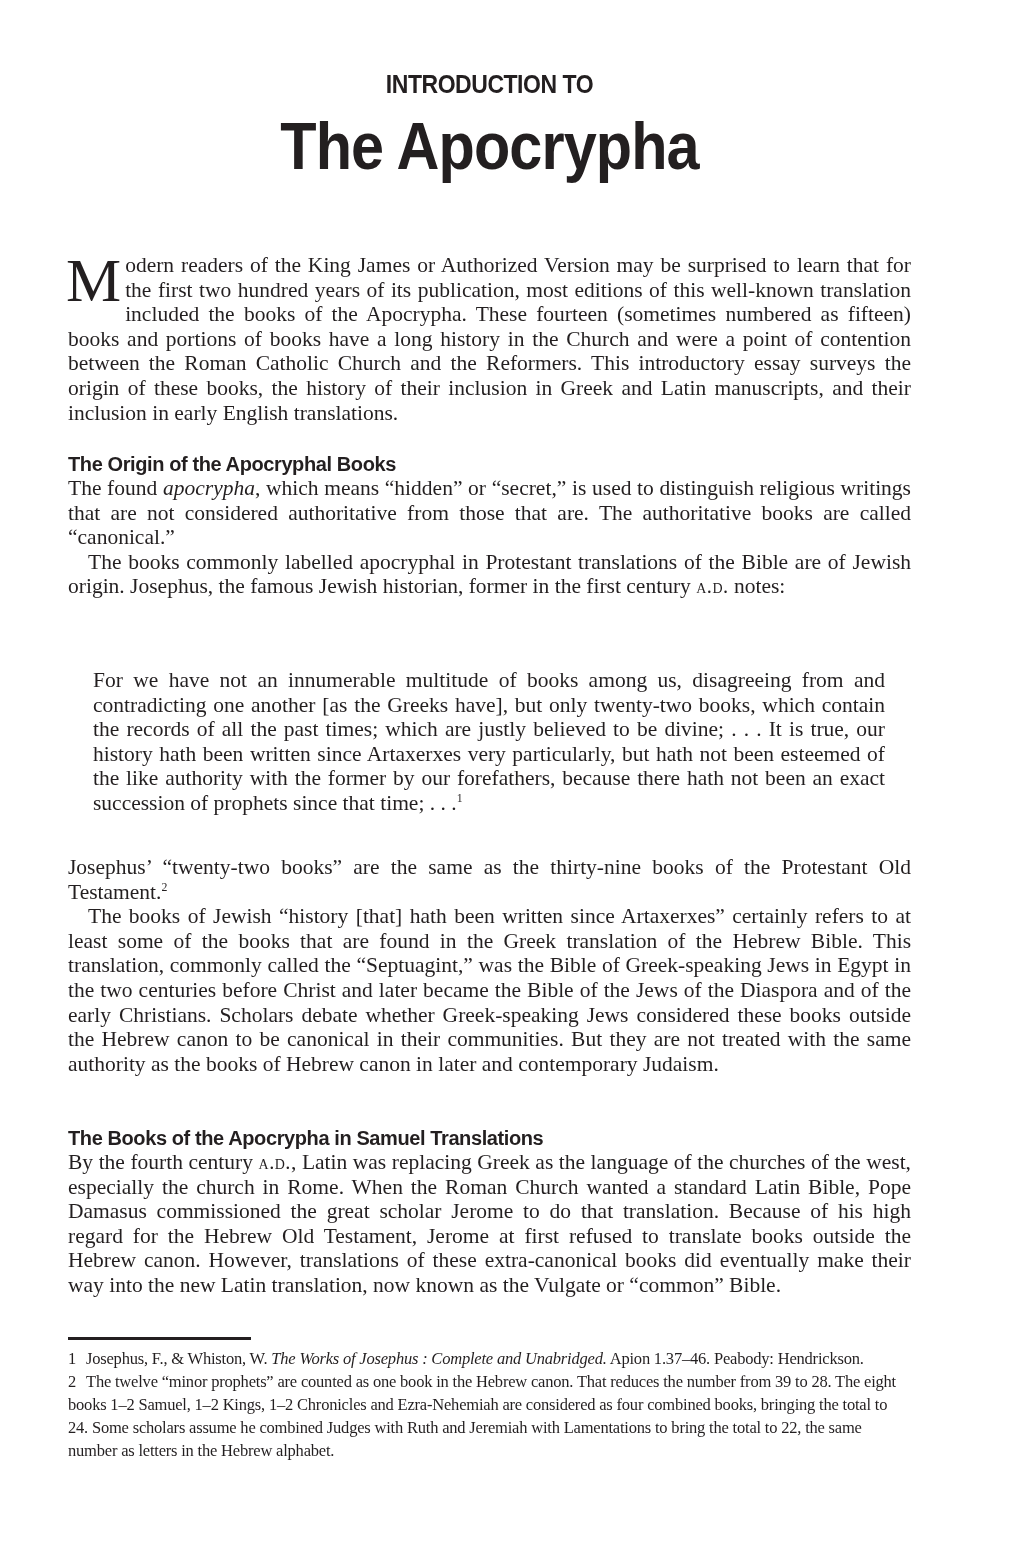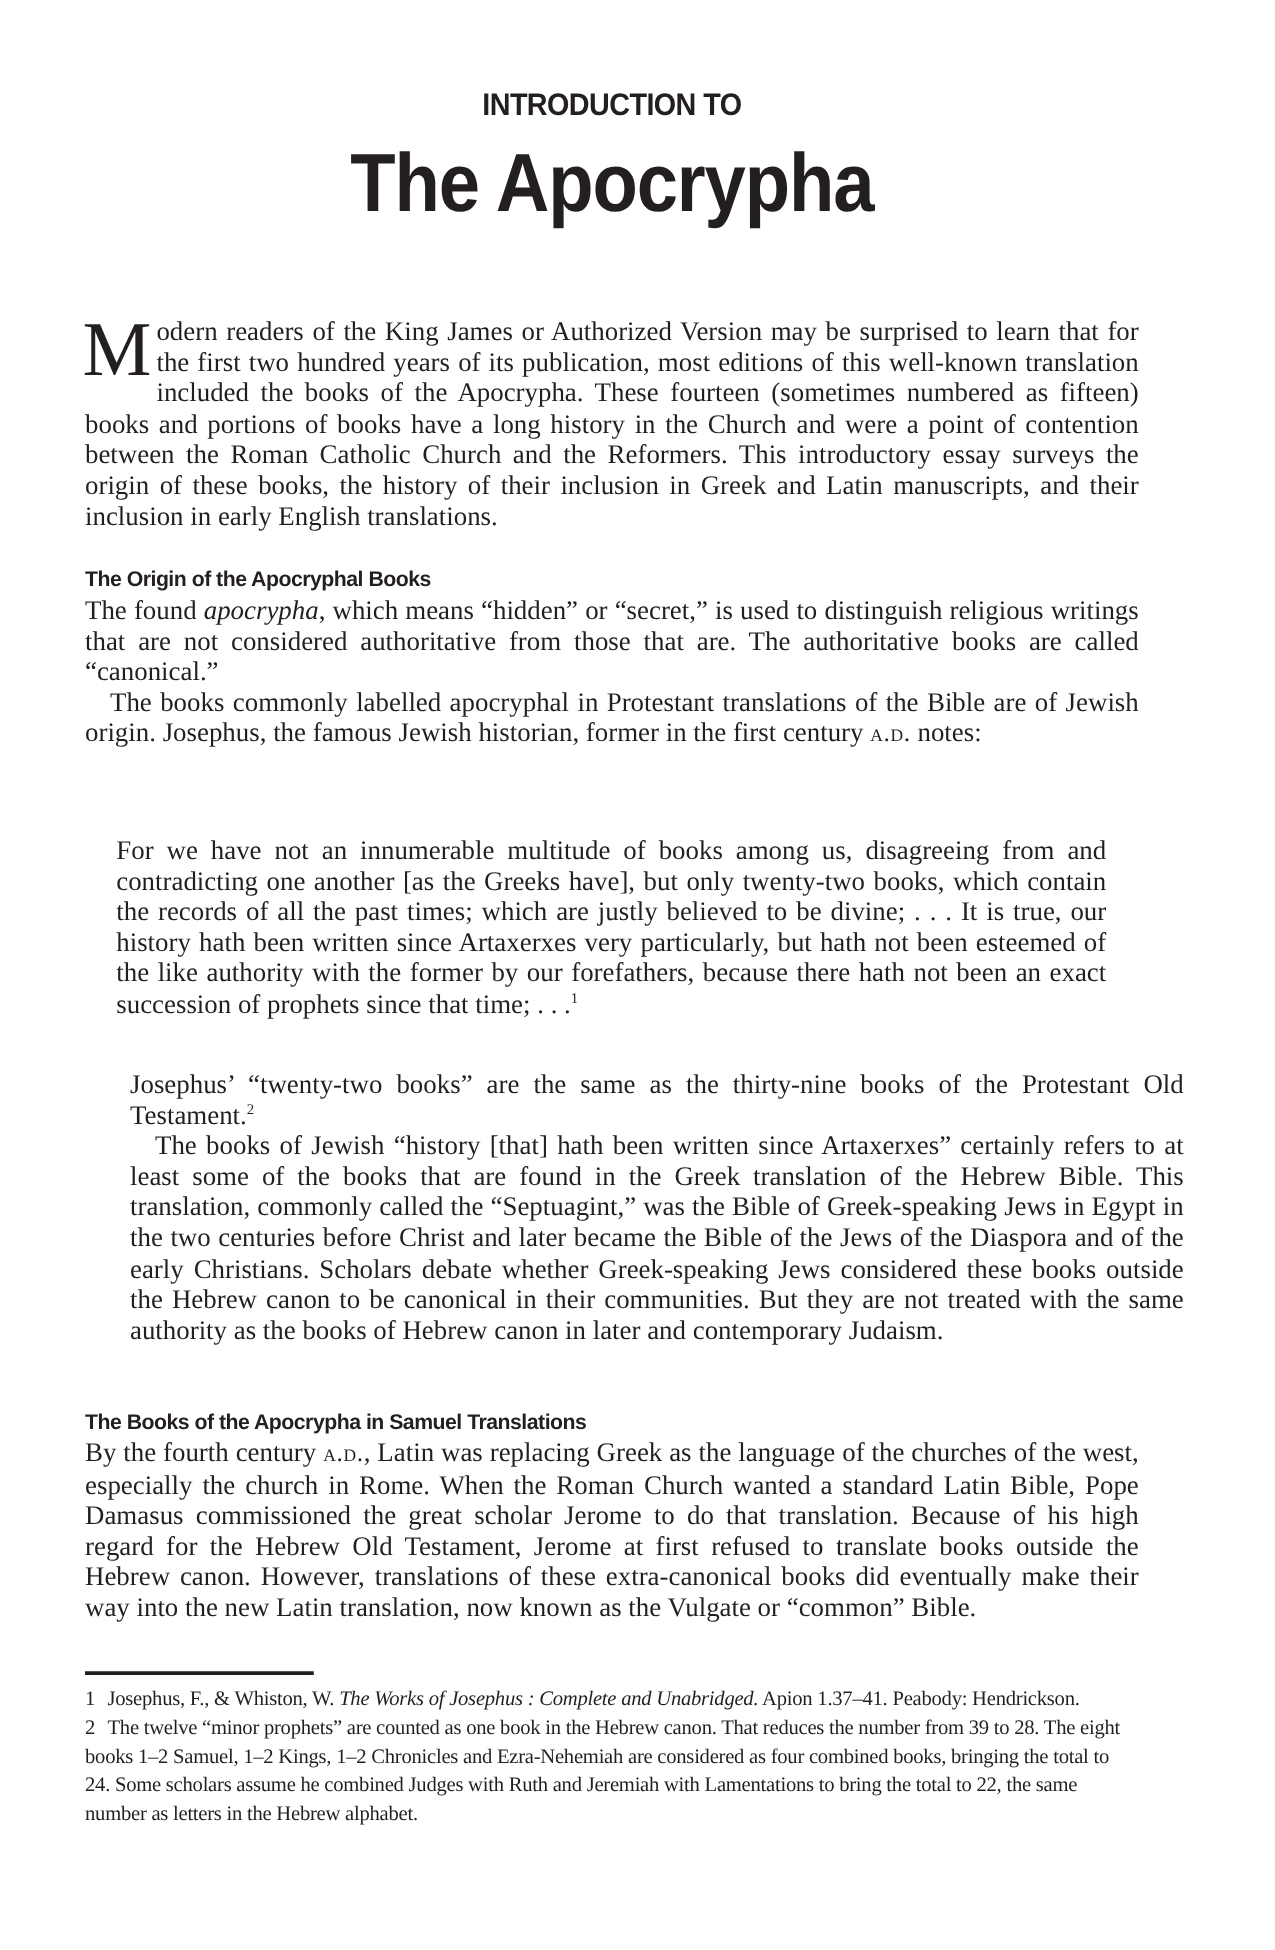--- a/index.html
+++ b/index.html
@@ -18,28 +18,28 @@
   .body-text {
     font-family: "Liberation Serif", serif; font-size: 21.5px; line-height: 24.6px;
     text-align: justify; margin: 0;
   }
   .intro { position: absolute; top: 253px; left: 0; width: 843px; }
   .dropcap {
     float: left; font-family: "Liberation Serif", serif; font-size: 62px;
     line-height: 48px; margin: 3px 4px 0 -2px; padding: 0;
   }
   .heading {
-    font-family: "Liberation Sans", sans-serif; font-weight: bold; font-size: 17px;
+    font-family: "Liberation Sans", sans-serif; font-weight: bold; font-size: 20px;
     line-height: 24px; letter-spacing: -0.4px; margin: 0;
   }
   .sec1 { position: absolute; top: 452px; left: 0; width: 843px; }
   .indent { text-indent: 20px; }
   .sc { font-variant: small-caps; font-size: 0.95em; letter-spacing: 0.5px; }
   .quote { position: absolute; top: 668px; left: 25px; width: 792px; }
-  .after-quote { position: absolute; top: 855px; left: 0; width: 843px; margin-left: 36px; }
+  .after-quote { position: absolute; top: 855px; left: 0; width: 843px; }
   .sec2 { position: absolute; top: 1126px; left: 0; width: 843px; }
   sup { font-size: 0.55em; vertical-align: 0.65em; line-height: 0; }
   .rule { position: absolute; top: 1337px; left: 0; width: 183px; height: 3px; background: #231f20; }
   .footnotes { position: absolute; top: 1347px; left: 0; width: 843px; }
   .fn {
     font-family: "Liberation Serif", serif; font-size: 16.5px; line-height: 23px; margin: 0;
     letter-spacing: -0.2px;
   }
   .fn-num { display: inline-block; width: 18px; }
   em { font-style: italic; font-family: Liberation Serif, serif; }
@@ -74,17 +74,17 @@
   </div>
 
   <div class="sec2">
     <h2 class="heading">The Books of the Apocrypha in Samuel Translations</h2>
     <p class="body-text"><span>By the fourth century </span><span class="sc">a.d.</span><span>, Latin was replacing Greek as the language of the churches of the west, especially the church in Rome. When the Roman Church wanted a standard Latin Bible, Pope Damasus commissioned the great scholar Jerome to do that translation. Because of his high regard for the Hebrew Old Testament, Jerome at first refused to translate books outside the Hebrew canon. However, translations of these extra-canonical books did eventually make their way into the new Latin translation, now known as the Vulgate or “common” Bible.</span></p>
   </div>
 
   <div class="rule"></div>
 
   <div class="footnotes">
-    <p class="fn"><span class="fn-num">1</span><span>Josephus, F., &amp; Whiston, W. </span><em>The Works of Josephus : Complete and Unabridged.</em><span> Apion 1.37–41. Peabody: Hendrickson.</span></p>
+    <p class="fn"><span class="fn-num">1</span><span>Josephus, F., &amp; Whiston, W. </span><em>The Works of Josephus : Complete and Unabridged.</em><span> Apion 1.37–46. Peabody: Hendrickson.</span></p>
     <p class="fn"><span class="fn-num">2</span><span>The twelve “minor prophets” are counted as one book in the Hebrew canon. That reduces the number from 39 to 28. The eight books 1–2 Samuel, 1–2 Kings, 1–2 Chronicles and Ezra-Nehemiah are considered as four combined books, bringing the total to 24. Some scholars assume he combined Judges with Ruth and Jeremiah with Lamentations to bring the total to 22, the same number as letters in the Hebrew alphabet.</span></p>
   </div>
 
 </div>
 
 </body></html>

